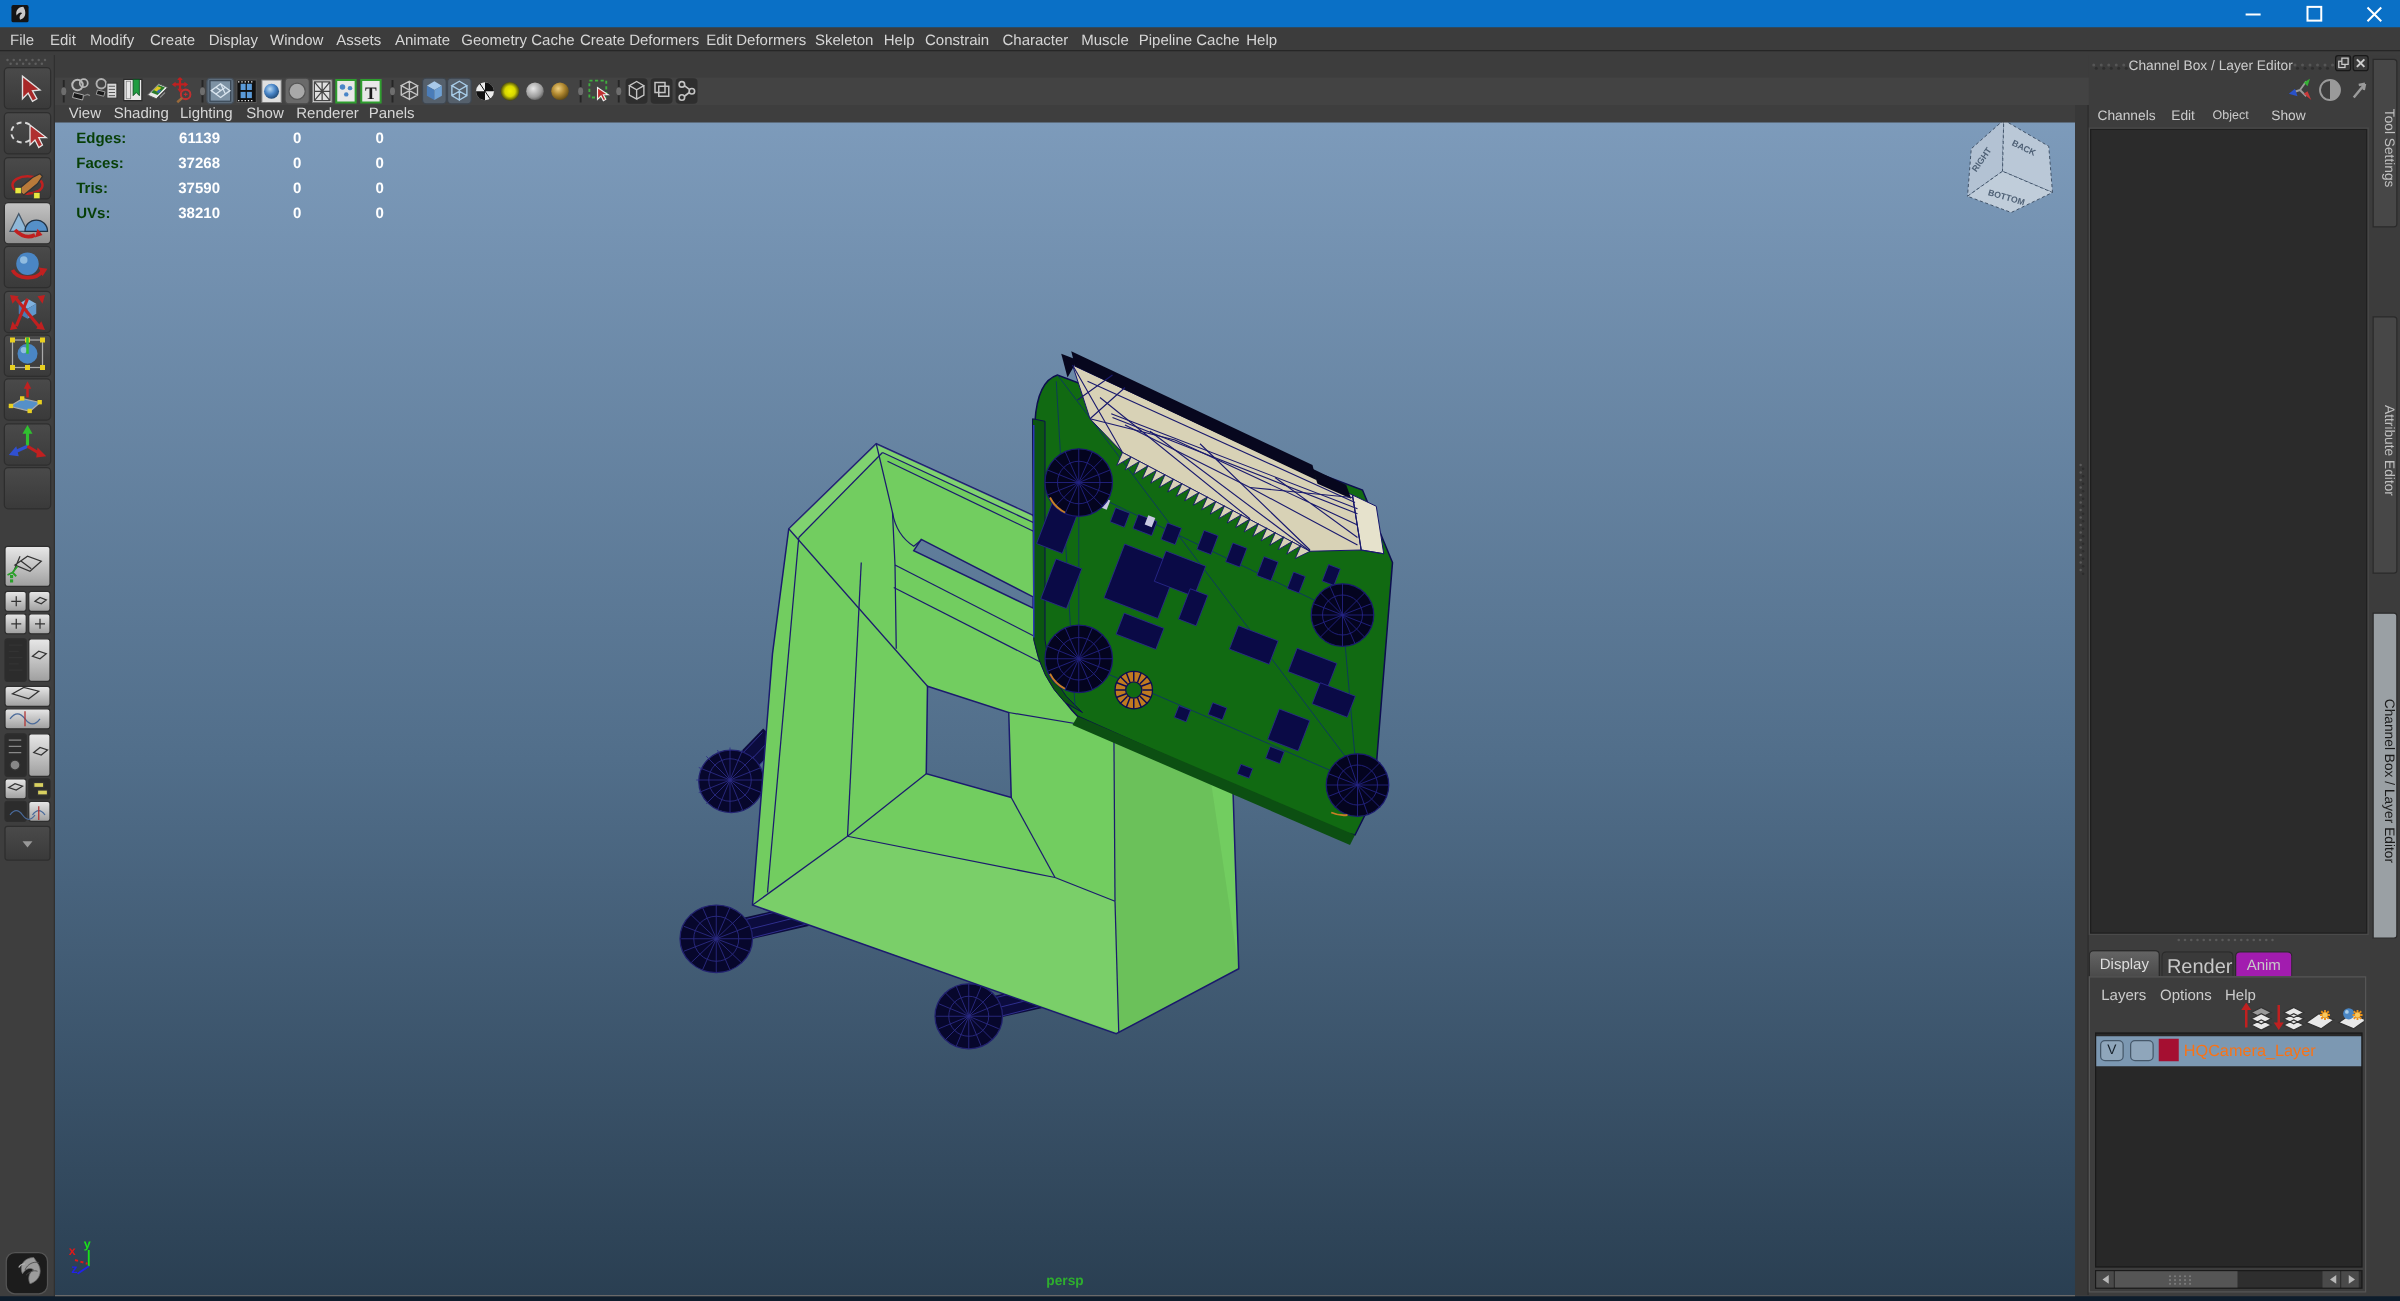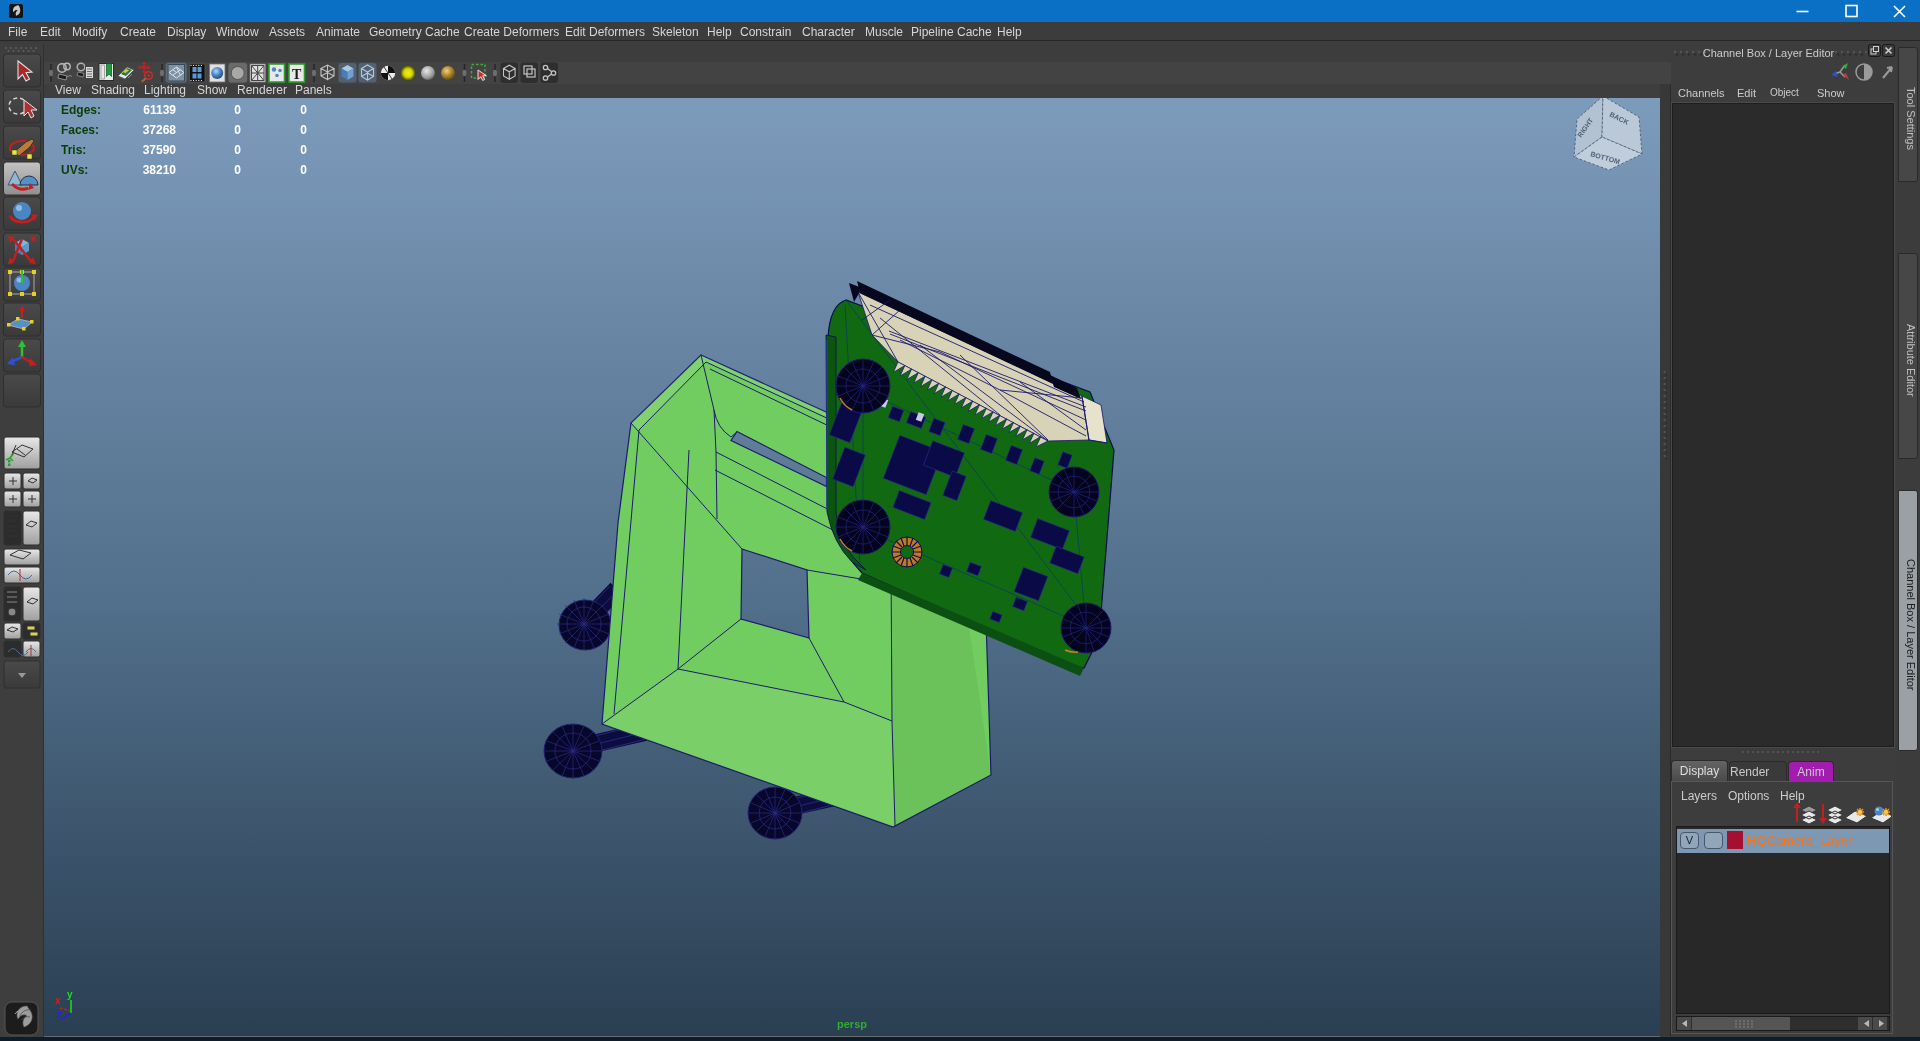--- a/index.html
+++ b/index.html
@@ -751,21 +751,21 @@
         <circle cx="52" cy="2" r="1"></circle>
         <circle cx="57" cy="2" r="1"></circle>
         <circle cx="62" cy="2" r="1"></circle>
         <circle cx="67" cy="2" r="1"></circle>
         <circle cx="72" cy="2" r="1"></circle>
         <circle cx="77" cy="2" r="1"></circle>
       </g>
   </svg>
 
   <div class="abs" style="left:0px;top:716px;width:57px;height:21px;background:linear-gradient(#646464,#4a4a4a);border:1px solid #2a2a2a;border-bottom:none;border-radius:4px 4px 0 0;color:#dedede;font-size:12px;text-align:center;padding-top:3px;">Display</div>
-  <div class="abs" style="left:58px;top:717px;width:58px;height:20px;background:#3a3a3a;border:1px solid #2a2a2a;border-bottom:none;border-radius:4px 4px 0 0;color:#c8c8c8;font-size:12px;text-align:left;padding-top:3px;">Render</div>
+  <div class="abs" style="left:58px;top:717px;width:58px;height:20px;background:#3a3a3a;border:1px solid #2a2a2a;border-bottom:none;border-radius:4px 4px 0 0;color:#c8c8c8;font-size:16px;text-align:right;padding-top:3px;">Render</div>
   <div class="abs" style="left:117px;top:717px;width:46px;height:20px;background:#a21caf;border:1px solid #2a2a2a;border-bottom:none;border-radius:4px 4px 0 0;color:#c8c8c8;font-size:12px;text-align:center;padding-top:3px;">Anim</div>
 
   <div class="abs" style="left:0px;top:737px;width:222px;height:253px;background:#3d3d3d;border:1px solid #565656;"></div>
   <div class="abs" style="left:10px;top:745px;font-size:12px;color:#cccccc;">Layers</div>
   <div class="abs" style="left:57px;top:745px;font-size:12px;color:#cccccc;">Options</div>
   <div class="abs" style="left:109px;top:745px;font-size:12px;color:#cccccc;">Help</div>
   <svg class="abs" style="left:120px;top:758px" width="100" height="24" viewBox="0 0 100 24">
     <g>
       <path d="M6,2 L6,20" stroke="#c02020" stroke-width="2"></path>
         <polygon points="2,6 10,6 6,0" fill="#c02020"></polygon>

